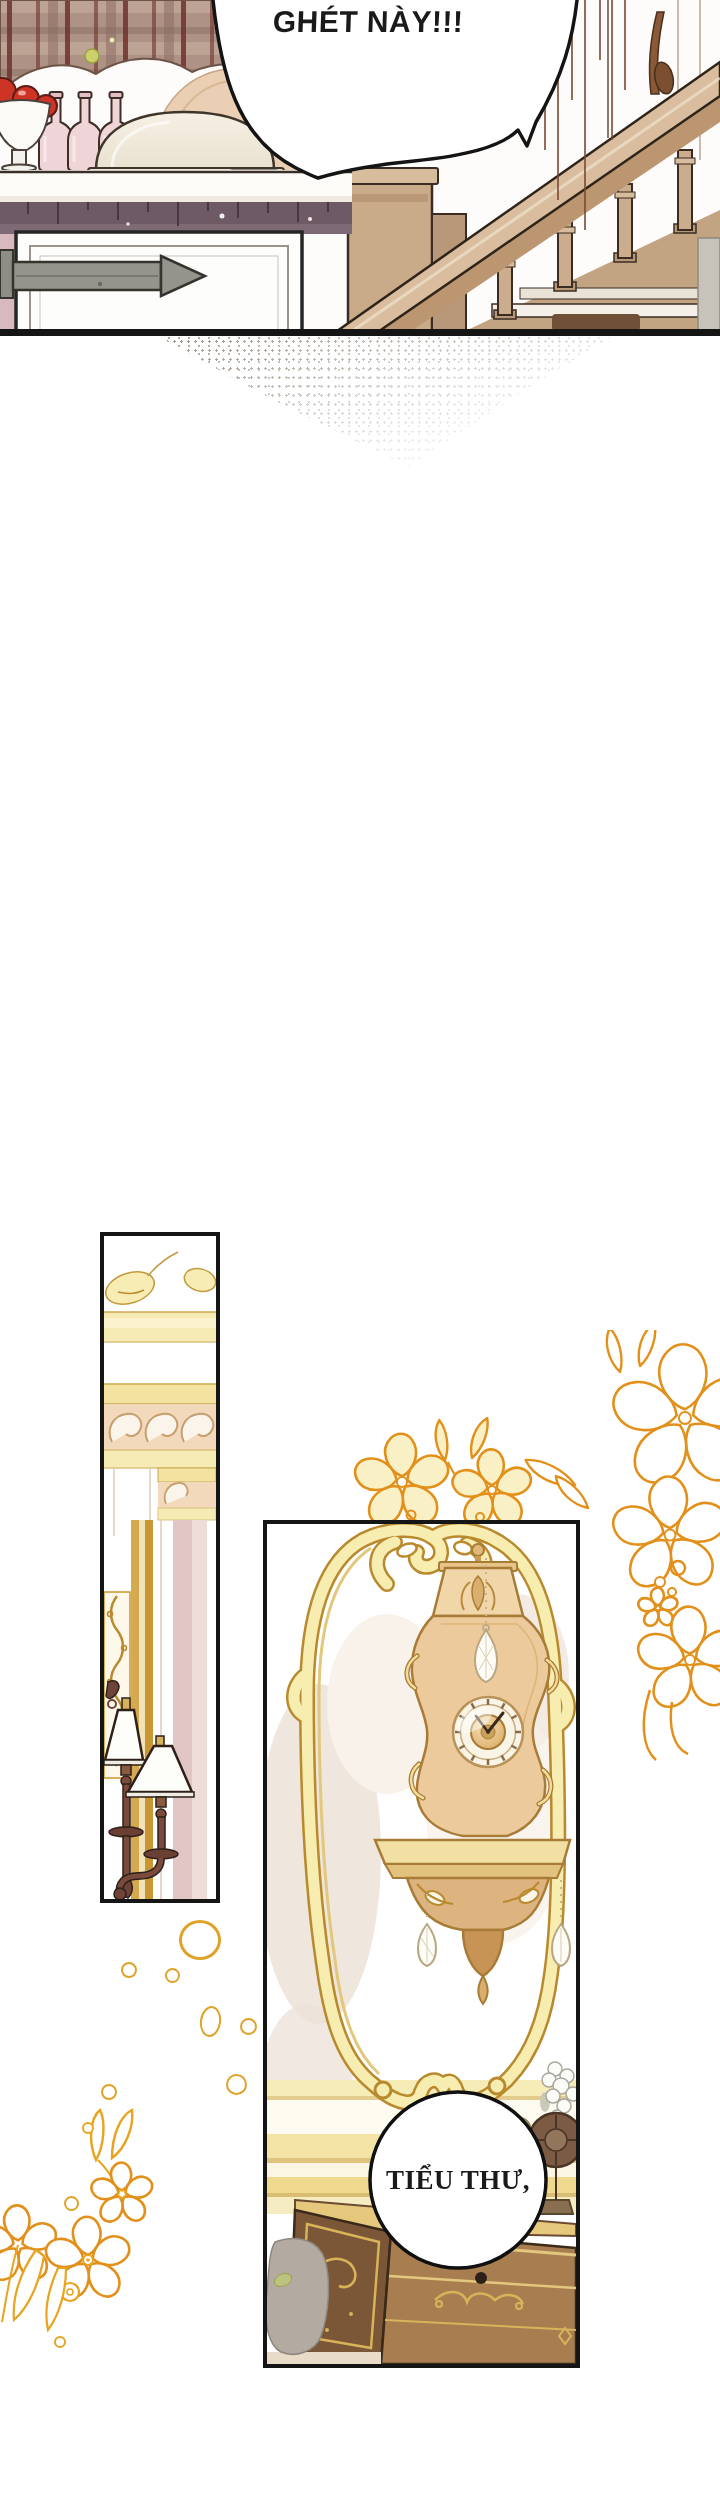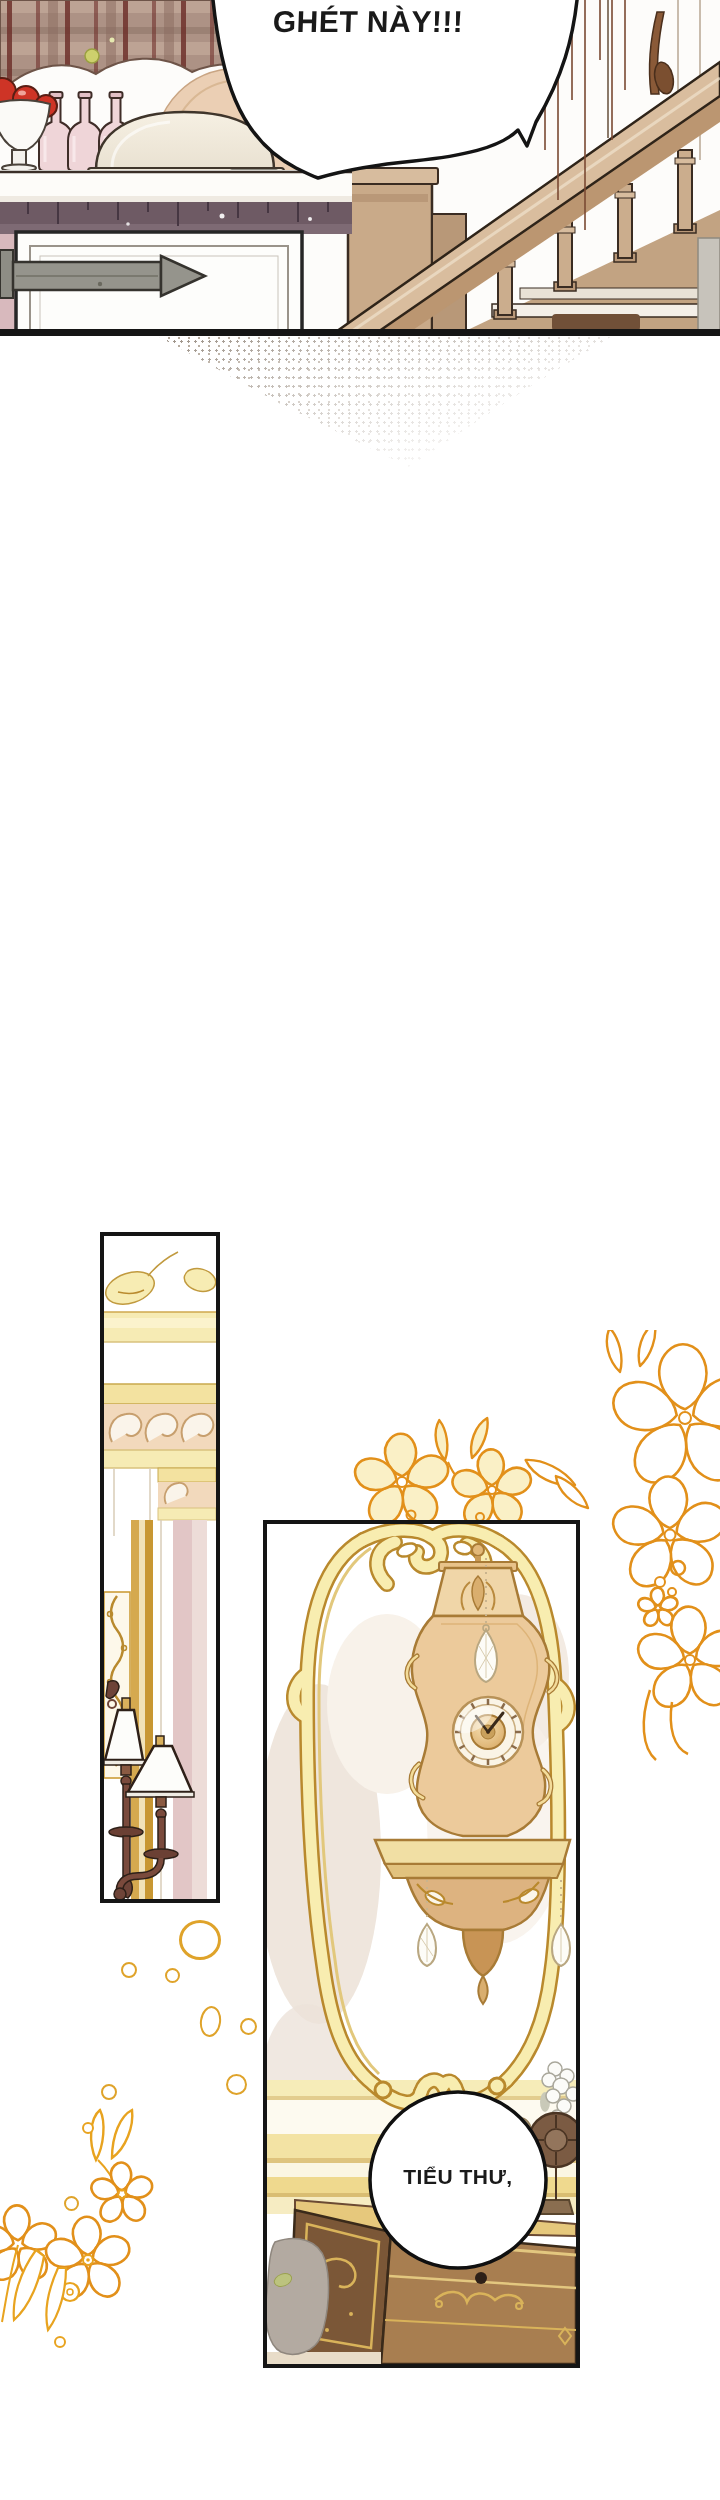--- a/index.html
+++ b/index.html
@@ -6,21 +6,21 @@
   .page{position:relative;width:720px;height:2500px;background:var(--page-bg,#fff);overflow:hidden;
         font-family:"Liberation Sans",sans-serif;}
   .panel{position:absolute;z-index:2;}
   .panel svg{display:block;}
   .panel-top{left:0;top:0;width:720px;height:336px;}
   .panel-left{left:100px;top:1232px;width:112px;height:663px;border:4px solid var(--panel-border,#151515);background:#fff;}
   .panel-big{left:263px;top:1520px;width:309px;height:840px;border:4px solid var(--panel-border,#151515);background:#fff;}
   .bubble-text{position:absolute;z-index:3;font-weight:900;color:var(--ink,#1a1a1a);
         text-align:center;line-height:1.05;letter-spacing:.5px;white-space:nowrap;}
   .top-text{left:232px;top:6px;width:272px;font-size:30px;transform:skewX(-2deg);}
-  .clock-text{left:367px;top:2166px;width:182px;font-size:21px;}
+  .clock-text{left:367px;top:2166px;width:182px;font-size:27px;font-family:Liberation Serif, serif;}
   .dust{position:absolute;left:150px;top:337px;width:470px;height:130px;z-index:1;
     background-image:radial-gradient(circle,#8f8377 1px,transparent 1.4px),
                      radial-gradient(circle,#a89a8b 1px,transparent 1.3px);
     background-size:7px 9px,10px 8px;background-position:0 0,4px 5px;
     -webkit-mask-image:linear-gradient(160deg,rgba(0,0,0,.9),rgba(0,0,0,.25) 55%,transparent 85%);
     mask-image:linear-gradient(160deg,rgba(0,0,0,.9),rgba(0,0,0,.25) 55%,transparent 85%);
     clip-path:polygon(2% 0,98% 0,80% 40%,55% 100%,28% 52%,8% 12%);}
   .flowers{position:absolute;z-index:1;}
   .flowers-right{left:320px;top:1330px;}
   .flowers-bl{left:0;top:2102px;}

